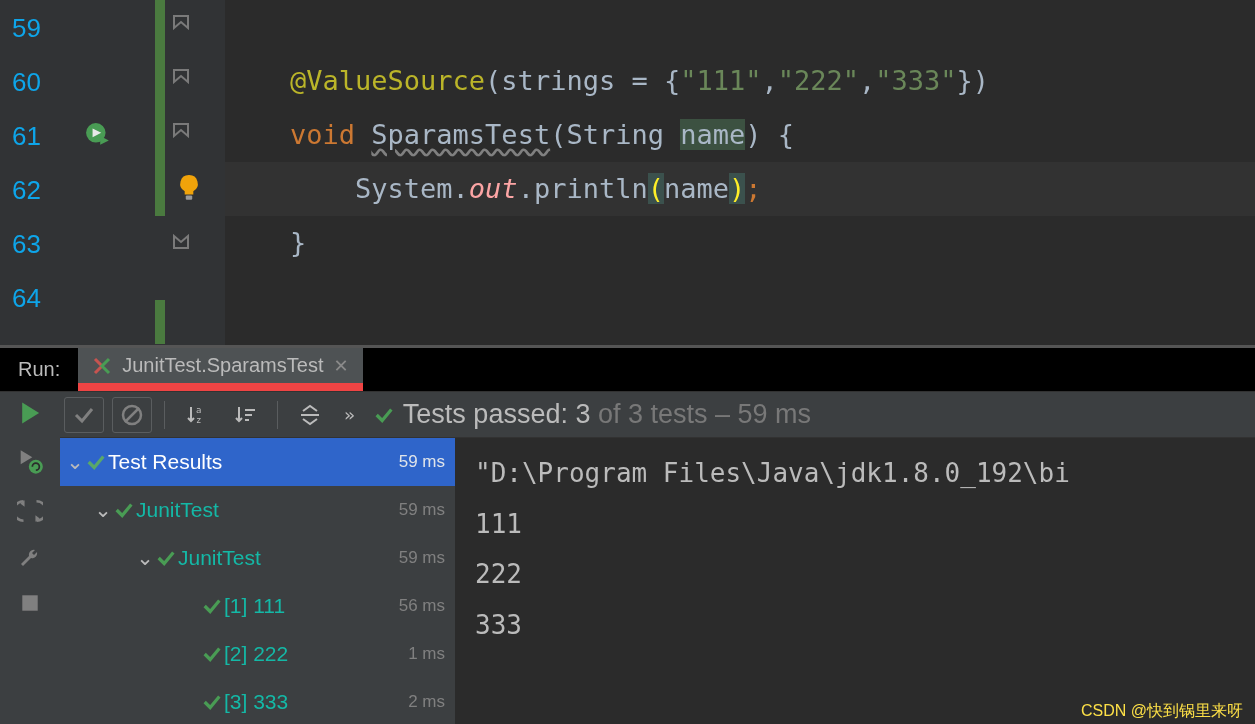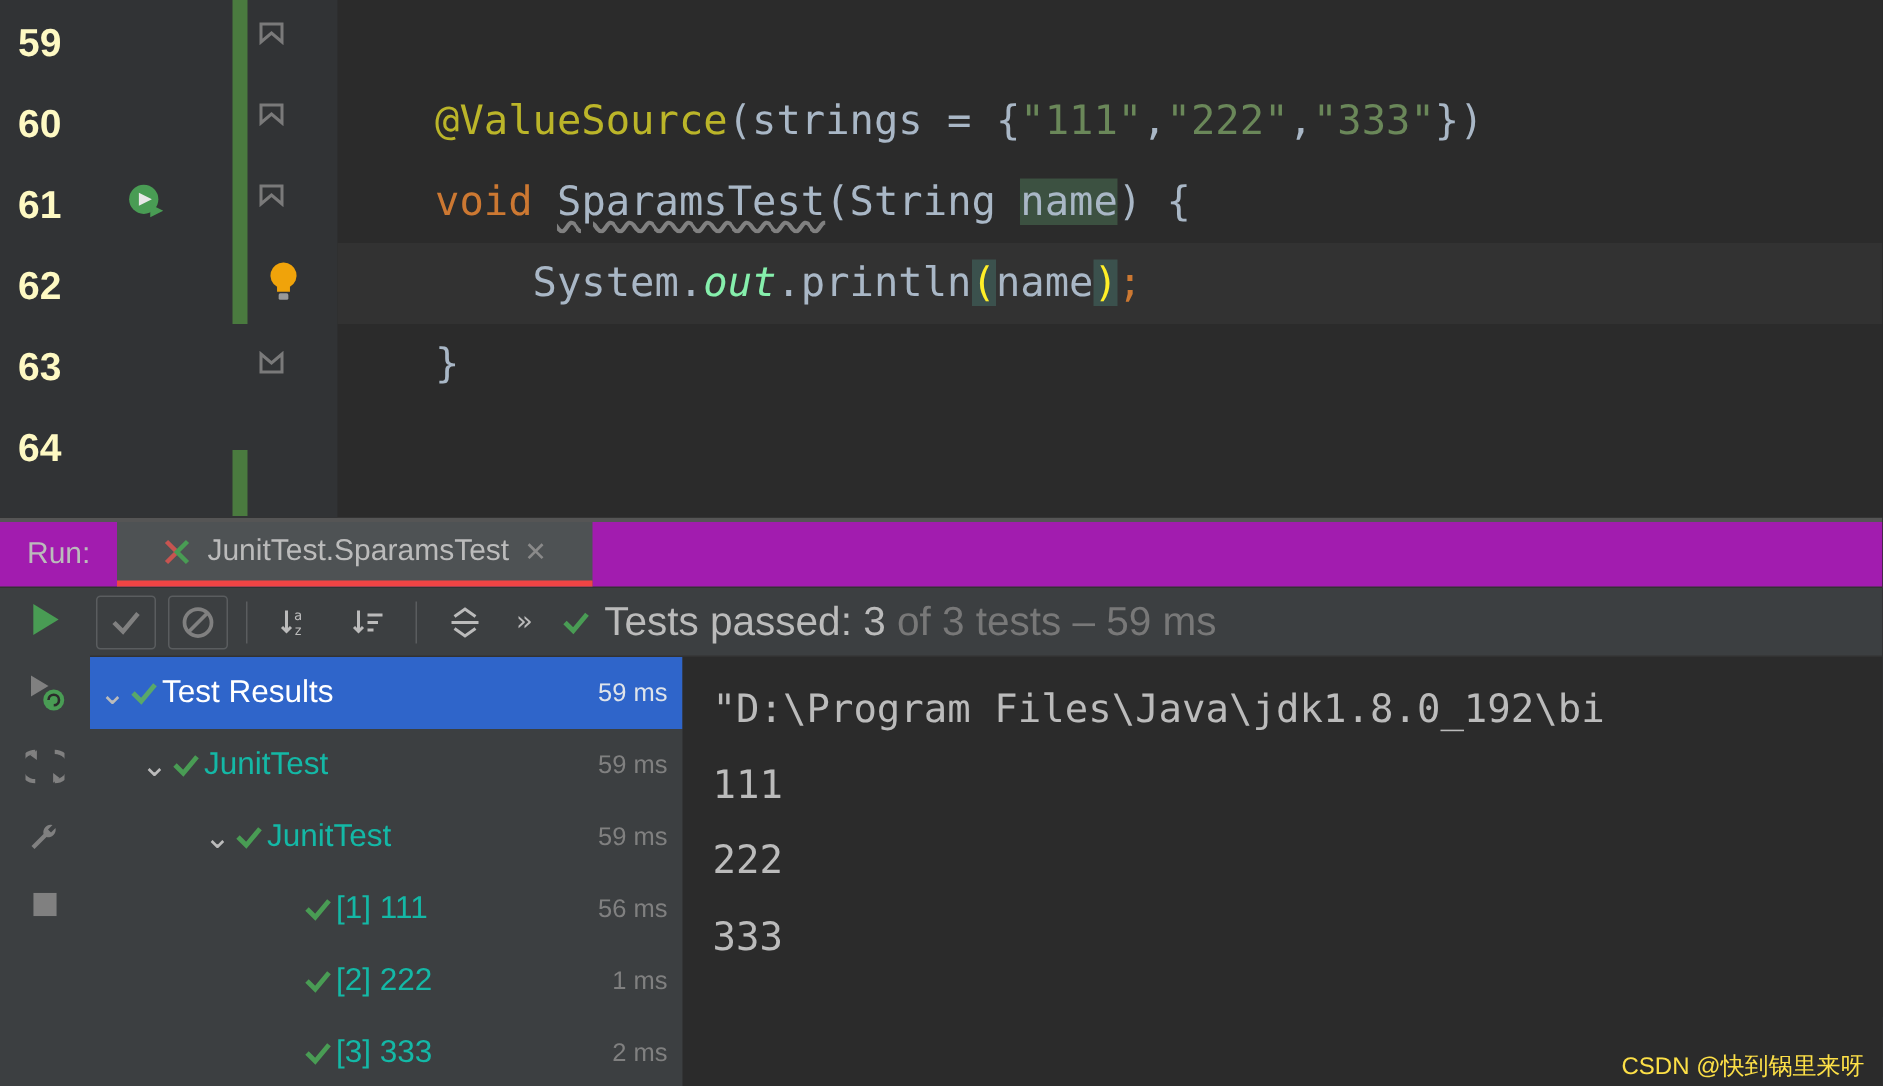--- a/index.html
+++ b/index.html
@@ -18,83 +18,82 @@
   position: relative;
 }
 .gutter {
   width: 225px;
   background: #313335;
   position: relative;
 }
 .line-num {
   position: absolute;
   left: 12px;
-  color: #fef9c3;
+  color: #0ea5e9;
   font-size: 26px;
   font-family: ui-sans-serif, -apple-system, sans-serif;
-  font-weight: bold;
 }
 .gutter-icon {
   position: absolute;
 }
 .code-area {
   flex: 1;
   position: relative;
   font-size: 27px;
 }
 .code-line {
   position: absolute;
   left: 0;
   white-space: pre;
   height: 54px;
   line-height: 54px;
 }
 .code-line.hl { background: #323232; width: 100%; }
 .annotation { color: #bbb529; }
 .keyword { color: #cc7832; }
 .string { color: #6a8759; }
-.static-field { color: #86efac; font-style: italic; }
+.static-field { color: #fca5a5; font-style: italic; }
 .paren-match { color: #ffef28; background: #3b514d; }
 .normal { color: #a9b7c6; }
 .underline-wave { text-decoration: underline wavy #808080; text-underline-offset: 4px; }
 .caret-bg { background: #3c5141; }
 .marker {
   position: absolute;
   width: 10px;
   height: 54px;
   background: #4a7a3f;
   left: 155px;
 }
 .divider-h {
   height: 3px;
   background: #555;
   width: 100%;
 }
 .run-header {
   height: 44px;
-  background: #a21caf;
+  background: #000000;
   border-bottom: 1px solid #323232;
   display: flex;
   align-items: center;
   font-family: ui-sans-serif, -apple-system, sans-serif;
   font-size: 20px;
   color: #bbbbbb;
 }
 .run-label {
   padding: 0 18px;
   height: 100%;
   display: flex;
   align-items: center;
 }
 .run-tab {
   height: 100%;
   display: flex;
   align-items: center;
-  padding: 0 30px;
-  border-bottom: 4px solid #ef4444;
+  padding: 0 14px;
+  border-bottom: 8px solid #ef4444;
   background: #4e5254;
   gap: 10px;
 }
 .run-tab-close { color: #8a8a8a; font-size: 18px; cursor: pointer; }
 .toolbar-run {
   height: 46px;
   background: #3c3f41;
   display: flex;
   align-items: center;
   border-bottom: 1px solid #323232;

